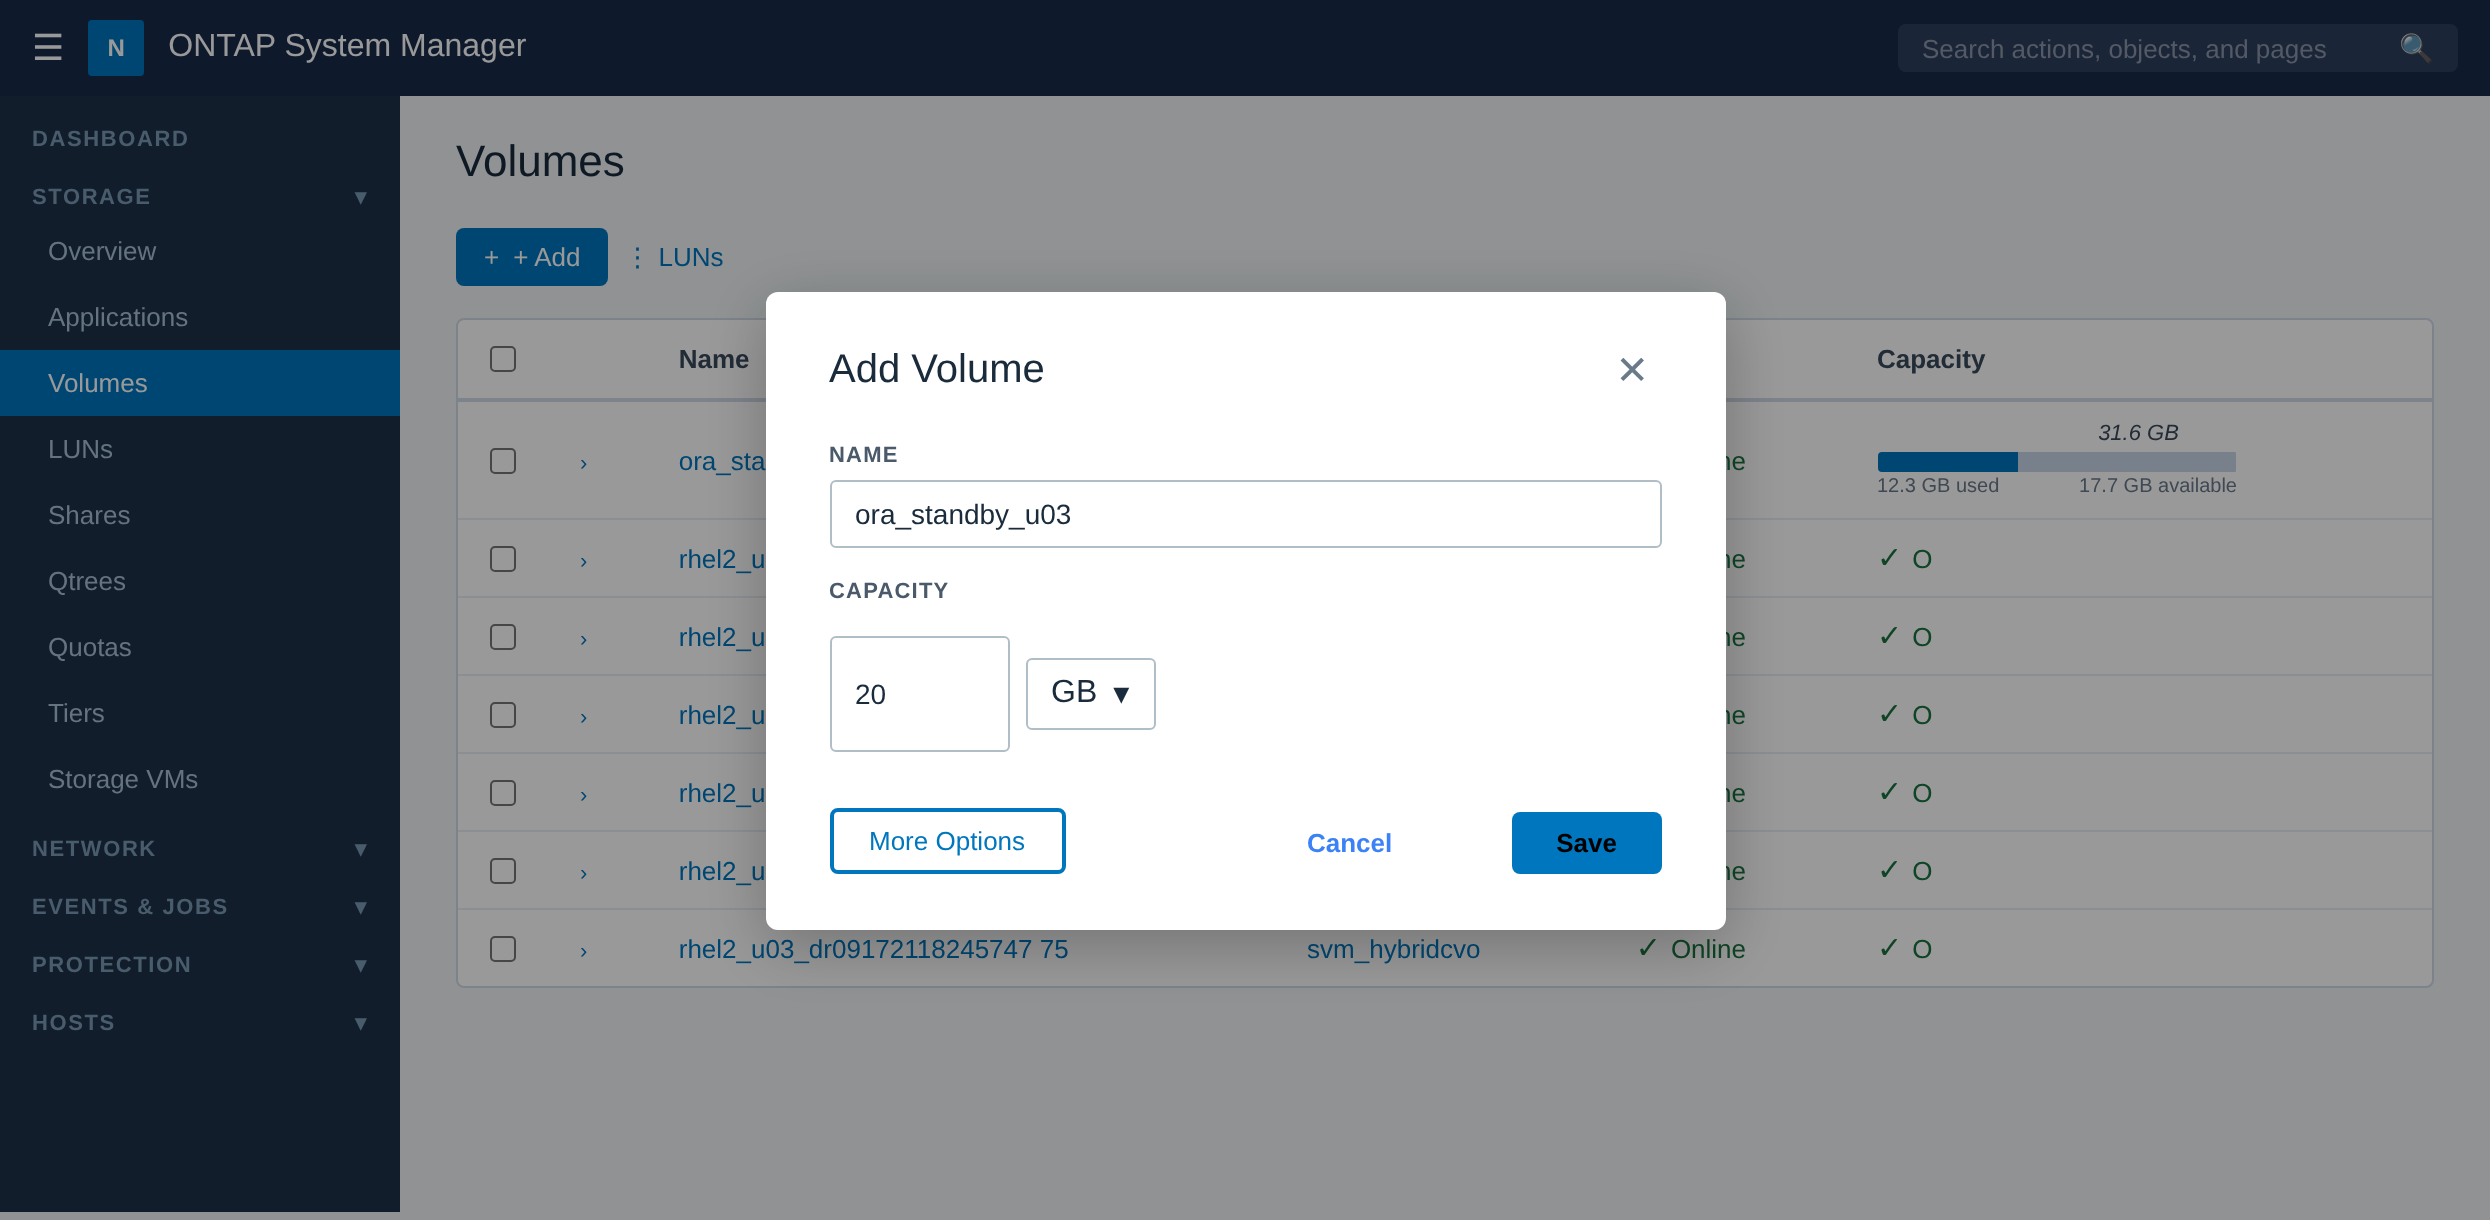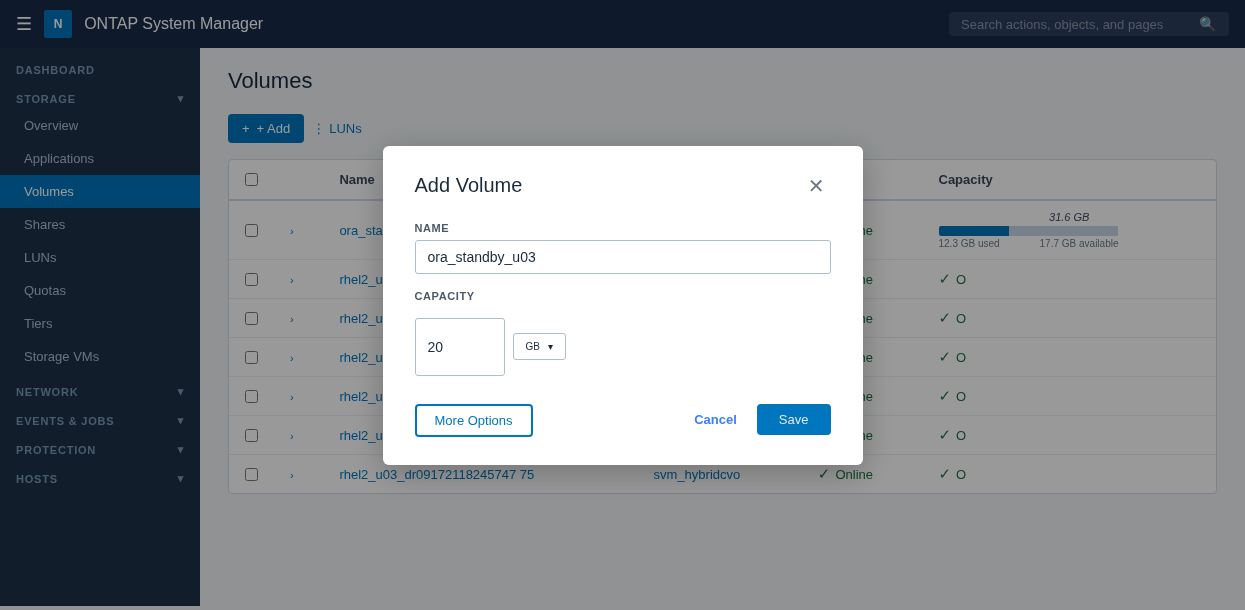--- a/index.html
+++ b/index.html
@@ -227,29 +227,29 @@
       width: 90px;
       outline: none;
       color: #1a2b3c;
     }
     .capacity-unit {
       display: flex;
       align-items: center;
       border: 1px solid #b0bec8;
       border-radius: 3px;
       padding: 7px 12px;
-      font-size: 10px;
+      font-size: 16px;
       background: white;
       gap: 8px;
       cursor: pointer;
       color: #1a2b3c;
     }
     .modal-actions {
       display: flex;
-      align-items: flex-start;
+      align-items: flex-end;
       gap: 12px;
       margin-top: 28px;
     }
     .btn-more-options {
       border: 2px solid #0076be;
       color: #0076be;
       background: white;
       padding: 7px 18px;
       border-radius: 4px;
       font-size: 13px;
@@ -261,27 +261,28 @@
       background: none;
       border: none;
       color: #3b82f6;
       font-size: 13px;
       cursor: pointer;
       font-weight: 700;
       padding: 7px 8px;
     }
     .btn-save {
       background: #0076be;
-      color: #e5e5e5;
+      color: #000000;
       border: none;
       padding: 8px 22px;
       border-radius: 4px;
       font-size: 13px;
-      font-weight: 400;
-      cursor: pointer;
+      font-weight: 700;
+      cursor: pointer;
+      margin-left: 40px;
     }
 
     .checkbox-cell { display: flex; align-items: center; justify-content: center; }
     input[type="checkbox"] { cursor: pointer; }
   </style>
 </head>
 <body>
 
 <nav class="top-nav">
   <span class="hamburger">☰</span>
@@ -302,22 +303,23 @@
       <span>DASHBOARD</span>
     </div>
 
     <div class="sidebar-section">
       <span>STORAGE</span>
       <span class="chevron-icon">▾</span>
     </div>
     <div class="sidebar-item"><span>Overview</span></div>
     <div class="sidebar-item"><span>Applications</span></div>
     <div class="sidebar-item active"><span>Volumes</span></div>
+    <div class="sidebar-item"><span>LUNs</span></div>
     <div class="sidebar-item"><span>Shares</span></div>
-    <div class="sidebar-item"><span>LUNs</span></div>
+    <div class="sidebar-item"><span>Qtrees</span></div>
     <div class="sidebar-item"><span>Quotas</span></div>
     <div class="sidebar-item"><span>Tiers</span></div>
     <div class="sidebar-item"><span>Storage VMs</span></div>
 
     <div class="sidebar-section">
       <span>NETWORK</span>
       <span class="chevron-icon">▾</span>
     </div>
 
     <div class="sidebar-section">

